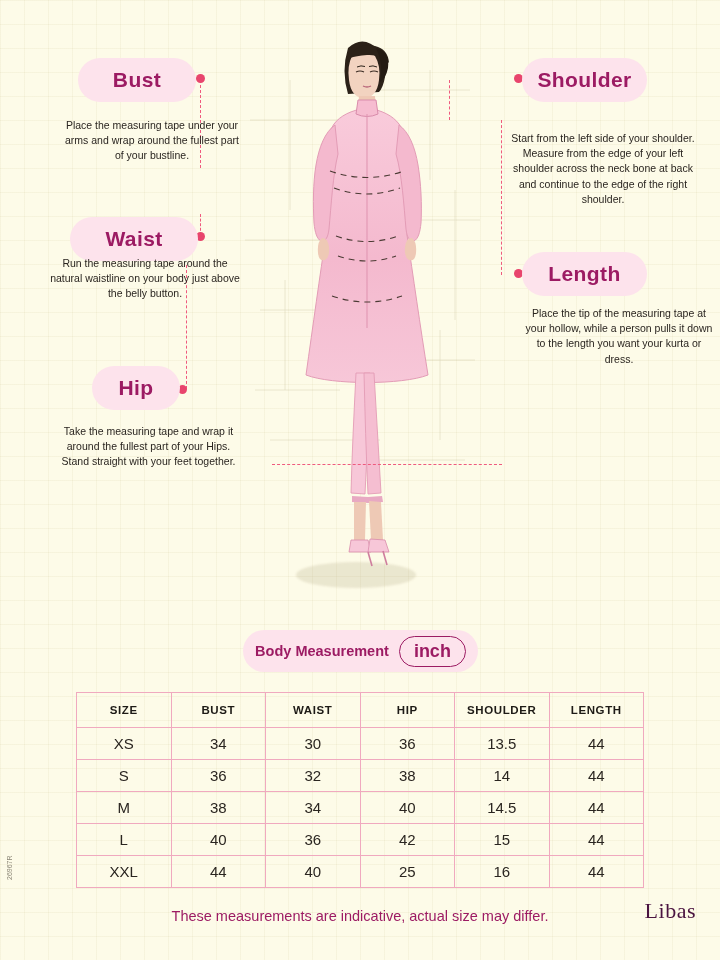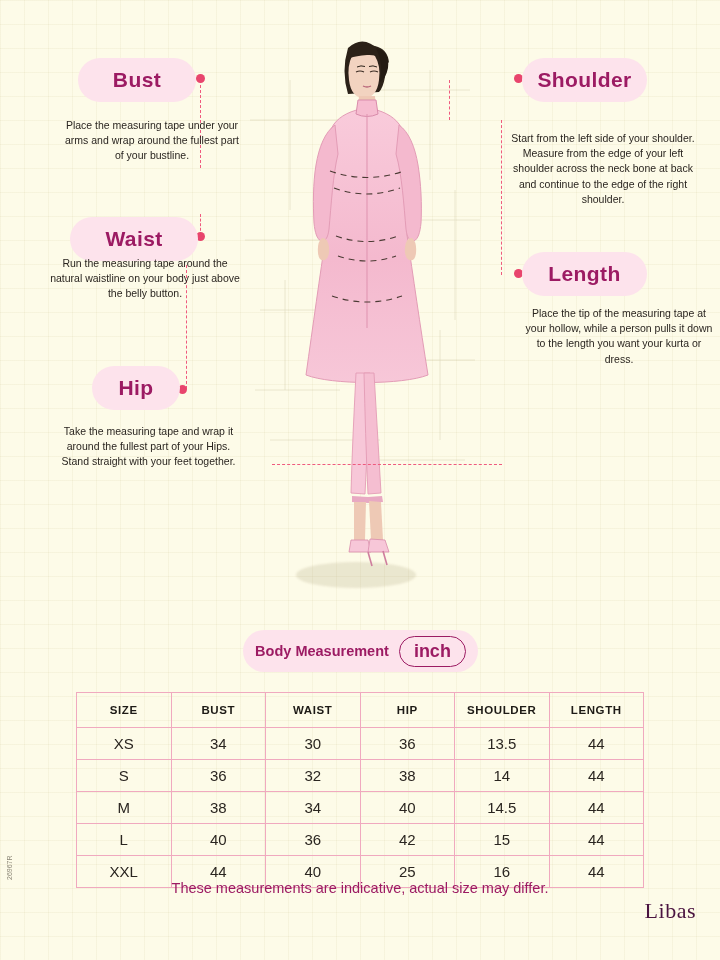--- a/index.html
+++ b/index.html
@@ -170,21 +170,21 @@
     color: #1d1a16;
     height: 32px;
   }
   table.size-table td.size-col {
     font-weight: normal;
   }
 
   .footnote {
     position: absolute;
     left: 0;
-    top: 880px;
+    top: 908px;
     width: 720px;
     text-align: center;
     font-size: 14.5px;
     color: #9c1b63;
     font-weight: 500;
   }
 
   .brand {
     position: absolute;
     right: 24px;

